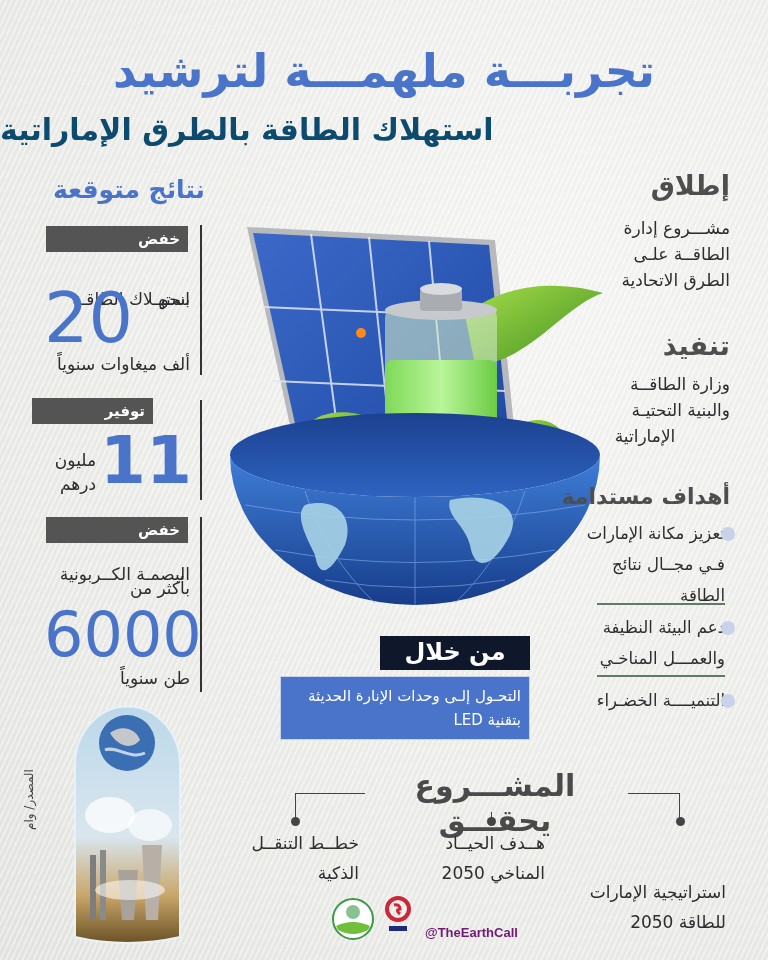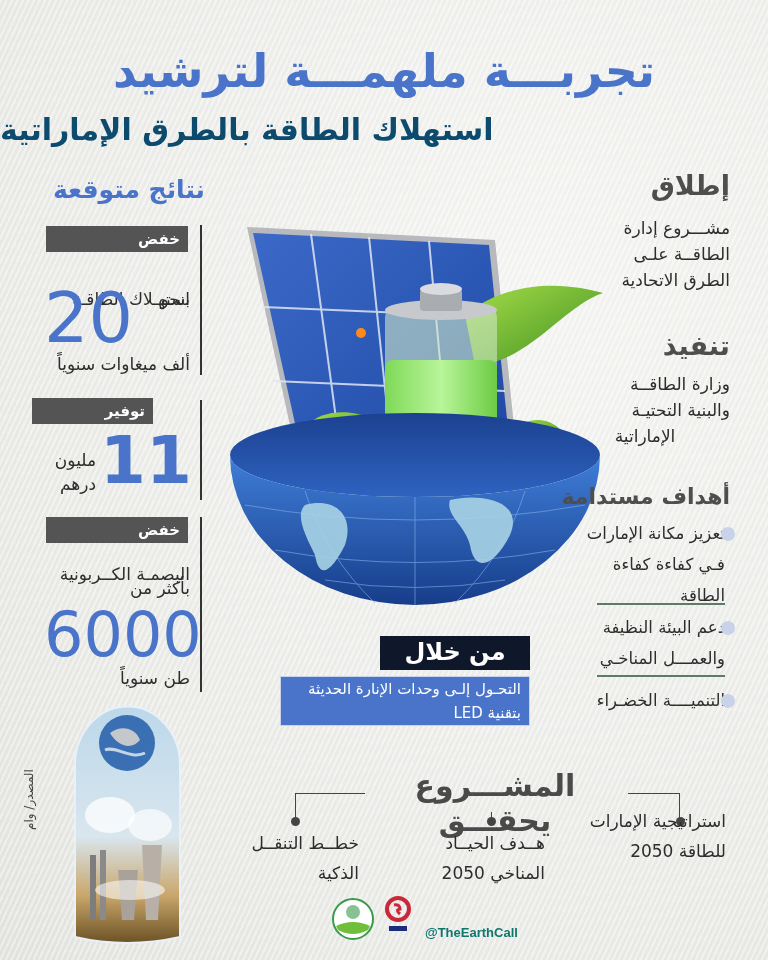--- a/index.html
+++ b/index.html
@@ -50,40 +50,40 @@
   }
   .goal-sep { height: 2px; background: #5f7b68; }
 
   
   .through-tag {
     top: 636px; left: 380px; width: 150px; height: 34px;
     background: #0f172a; color: #fff; font-size: 24px; font-weight: bold;
     text-align: center; line-height: 32px;
   }
   .through-box {
-    top: 676px; left: 280px; width: 250px; height: 50px;
+    top: 676px; left: 280px; width: 250px; height: 64px;
     background: #4a74c9; color: #fff; font-size: 15px; text-align: right;
-    padding: 0 8px; line-height: 24px; border: 1px solid #c9d3ea;
+    padding: 7px 8px; line-height: 24px; border: 1px solid #c9d3ea;
   }
 
   
   .achieves-title {
     top: 768px; left: 360px; width: 270px; text-align: center;
     font-size: 30px; font-weight: bold; color: #4a4a4a;
   }
   .branch { border-color: #444; border-style: solid; }
   .bdot { width: 9px; height: 9px; border-radius: 50%; background: #444; }
   .ach { font-size: 17px; color: #2d2d2d; text-align: right; line-height: 30px; }
 
   .source {
     top: 775px; left: 20px; font-size: 12px; color: #444;
     transform: rotate(-90deg); transform-origin: left top; white-space: nowrap;
   }
   .handle {
-    top: 925px; left: 425px; font-size: 13px; font-weight: bold; color: #0f766e;
+    top: 925px; left: 425px; font-size: 13px; font-weight: bold; color: #701a75;
     font-family: "Liberation Sans", sans-serif; direction: ltr;
   }
 </style>
 </head>
 <body>
 
 <div class="paper"></div>
 
 <div class="abs title">تجربـــة ملهمـــة لترشيد</div>
 <div class="abs subtitle">استهلاك الطاقة بالطرق الإماراتية</div>
@@ -178,21 +178,21 @@
 <div class="abs rt" style="top:264px;left:560px;width:170px;">الطرق الاتحادية</div>
 
 <div class="abs rh" style="top:330px;left:560px;width:170px;">تنفيذ</div>
 <div class="abs rt" style="top:368px;left:560px;width:170px;">وزارة الطاقــة</div>
 <div class="abs rt" style="top:394px;left:560px;width:170px;">والبنية التحتيـة</div>
 <div class="abs rt" style="top:420px;left:560px;width:170px;text-align:center;">الإماراتية</div>
 
 <div class="abs rh" style="top:484px;left:540px;width:190px;font-size:22px;">أهداف مستدامة</div>
 <div class="abs" style="top:518px;left:585px;width:140px;">
   <div class="goal"><span class="dot"></span><span>تعزيز مكانة الإمارات</span></div>
-  <div class="goal">فـي كفاءة كفاءة</div>
+  <div class="goal">فـي مجــال نتائج</div>
   <div class="goal">الطاقة</div>
 </div>
 <div class="abs goal-sep" style="top:603px;left:597px;width:128px;"></div>
 <div class="abs" style="top:612px;left:585px;width:140px;">
   <div class="goal"><span class="dot"></span><span>دعم البيئة النظيفة</span></div>
   <div class="goal">والعمـــل المناخـي</div>
 </div>
 <div class="abs goal-sep" style="top:675px;left:597px;width:128px;"></div>
 <div class="abs" style="top:685px;left:585px;width:140px;">
   <div class="goal"><span class="dot"></span><span>التنميــــة الخضـراء</span></div>
@@ -205,21 +205,21 @@
 </div>
 
 <div class="abs achieves-title">المشـــروع يحقـــق</div>
 <div class="abs branch" style="top:793px;left:628px;width:52px;height:25px;border-width:1px 1px 0 0;"></div>
 <div class="abs branch" style="top:793px;left:295px;width:70px;height:25px;border-width:1px 0 0 1px;"></div>
 <div class="abs branch" style="top:812px;left:491px;width:0;height:8px;border-width:0 0 0 1px;"></div>
 <div class="abs bdot" style="top:817px;left:676px;"></div>
 <div class="abs bdot" style="top:817px;left:487px;"></div>
 <div class="abs bdot" style="top:817px;left:291px;"></div>
 
-<div class="abs" style="top:806px;left:560px;width:166px;">
+<div class="abs" style="top:877px;left:560px;width:166px;">
   <div class="ach">استراتيجية الإمارات</div>
   <div class="ach">للطاقة 2050</div>
 </div>
 <div class="abs" style="top:828px;left:410px;width:135px;">
   <div class="ach">هــدف الحيــاد</div>
   <div class="ach">المناخي 2050</div>
 </div>
 <div class="abs" style="top:828px;left:225px;width:134px;">
   <div class="ach">خطــط التنقــل</div>
   <div class="ach">الذكية</div>

